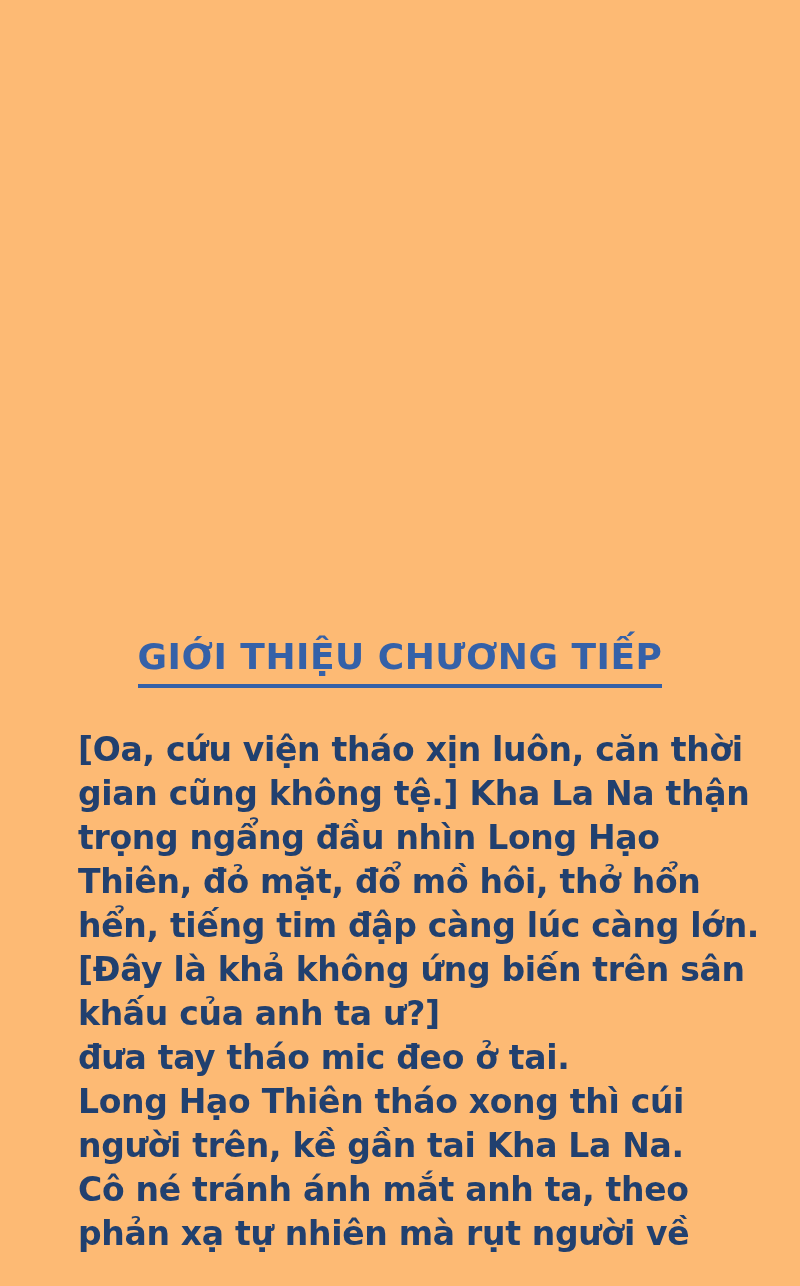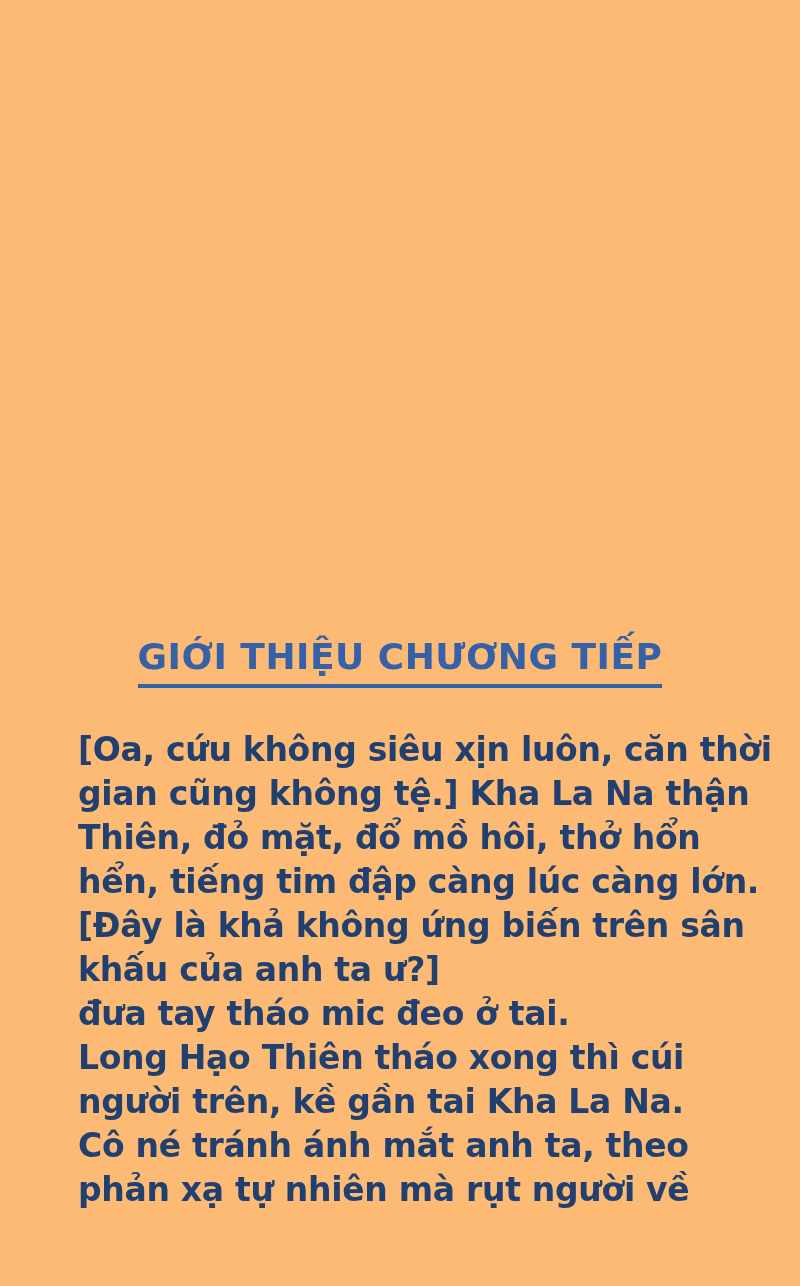--- a/index.html
+++ b/index.html
@@ -56,22 +56,23 @@
 </head>
 <body>
 
 <div class="page">
 
   <div class="title-row">
     <span class="chapter-title">GIỚI THIỆU CHƯƠNG TIẾP</span>
   </div>
 
   <div class="body-text">
-    <div class="text-line">[Oa, cứu không siêu xịn luôn, căn thời</div>
+    <div class="text-line">[Oa, cứu viện tháo xịn luôn, căn thời</div>
     <div class="text-line">gian cũng không tệ.] Kha La Na thận</div>
+    <div class="text-line">trọng ngẩng đầu nhìn Long Hạo</div>
     <div class="text-line">Thiên, đỏ mặt, đổ mồ hôi, thở hổn</div>
     <div class="text-line">hển, tiếng tim đập càng lúc càng lớn.</div>
     <div class="text-line">[Đây là khả không ứng biến trên sân</div>
     <div class="text-line">khấu của anh ta ư?]</div>
     <div class="text-line">đưa tay tháo mic đeo ở tai.</div>
     <div class="text-line">Long Hạo Thiên tháo xong thì cúi</div>
     <div class="text-line">người trên, kề gần tai Kha La Na.</div>
     <div class="text-line">Cô né tránh ánh mắt anh ta, theo</div>
     <div class="text-line">phản xạ tự nhiên mà rụt người về</div>
   </div>

